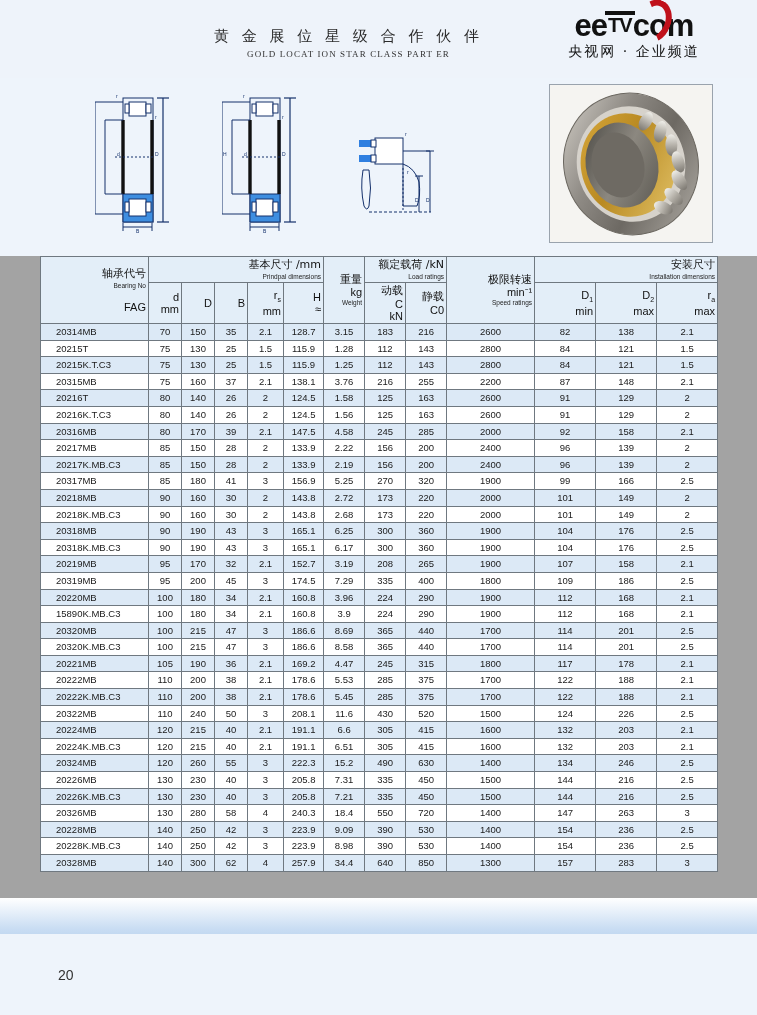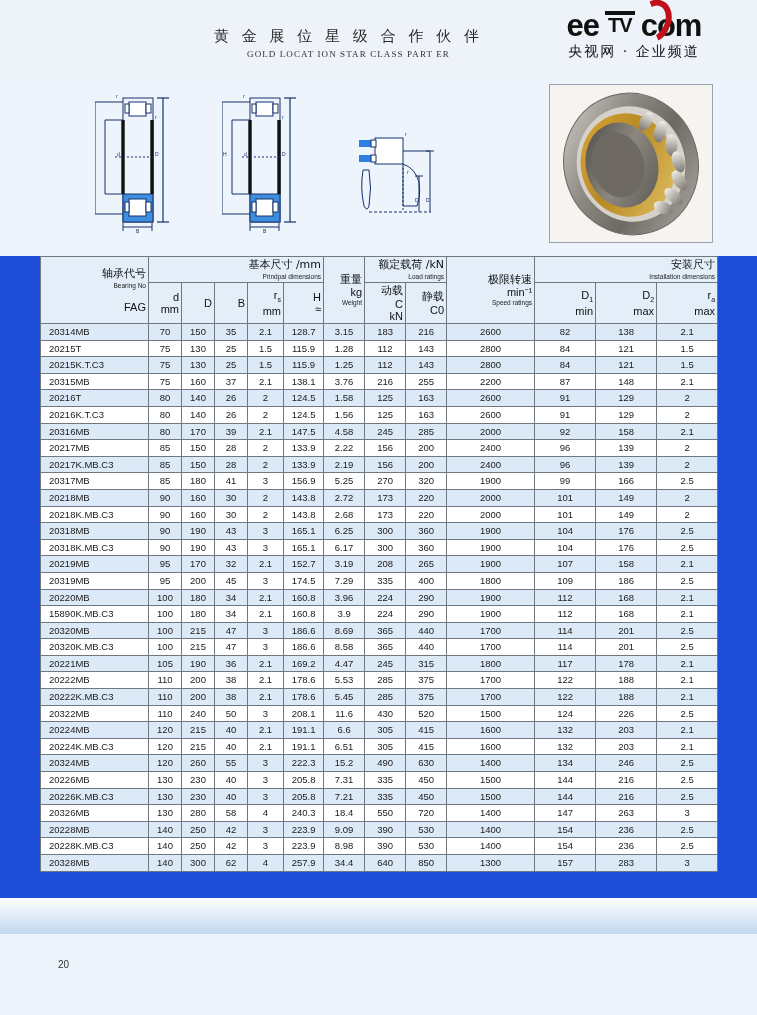--- a/index.html
+++ b/index.html
@@ -10,21 +10,21 @@
     font-family: "Liberation Sans", sans-serif;
     background: #ffffff;
     overflow: hidden;
   }
 
   
   .page {
     position: relative;
     width: 757px;
     height: 1015px;
-    background: #1d4ed8;
+    background: #a3a3a3;
   }
 
   
   .header {
     position: relative;
     height: 78px;
     background: linear-gradient(to bottom, #eef3fa 0%, #eef3fa 100%);
   }
   .header-inner {
     display: flex;
@@ -59,21 +59,20 @@
     top: 8px;
     width: 210px;
     text-align: center;
   }
   .logo-main {
     position: relative;
     height: 34px;
     display: flex;
     align-items: center;
     justify-content: center;
-    gap: 8px;
   }
   .logo-text {
     font-size: 31px;
     font-weight: bold;
     color: #111;
     letter-spacing: -1px;
     font-family: "Liberation Sans", sans-serif;
     line-height: 31px;
   }
   .logo-tv {
@@ -170,21 +169,21 @@
 
   table.spec tbody td {
     font-size: 9.5px;
     height: 15.6px;
     padding: 0 2px;
     line-height: 15.6px;
     white-space: nowrap;
   }
   table.spec tbody td.name {
     text-align: left;
-    padding-left: 8px;
+    padding-left: 15px;
     font-size: 9.5px;
   }
   tbody tr.alt td { background: #dce9f6; }
   tbody tr.plain td { background: #ffffff; }
 
   
   .footer-band {
     position: absolute;
     left: 0; right: 0;
     bottom: 81px;
@@ -193,22 +192,22 @@
   }
   .footer {
     position: absolute;
     left: 0; right: 0; bottom: 0;
     height: 81px;
     background: #eef4fb;
   }
   .page-num {
     position: absolute;
     left: 58px;
-    top: 25px;
-    font-size: 10px;
+    top: 33px;
+    font-size: 14px;
     color: #333;
   }
 </style>
 </head>
 <body>
 
 <div class="page">
 
   <div class="header">
     <div class="header-inner">

